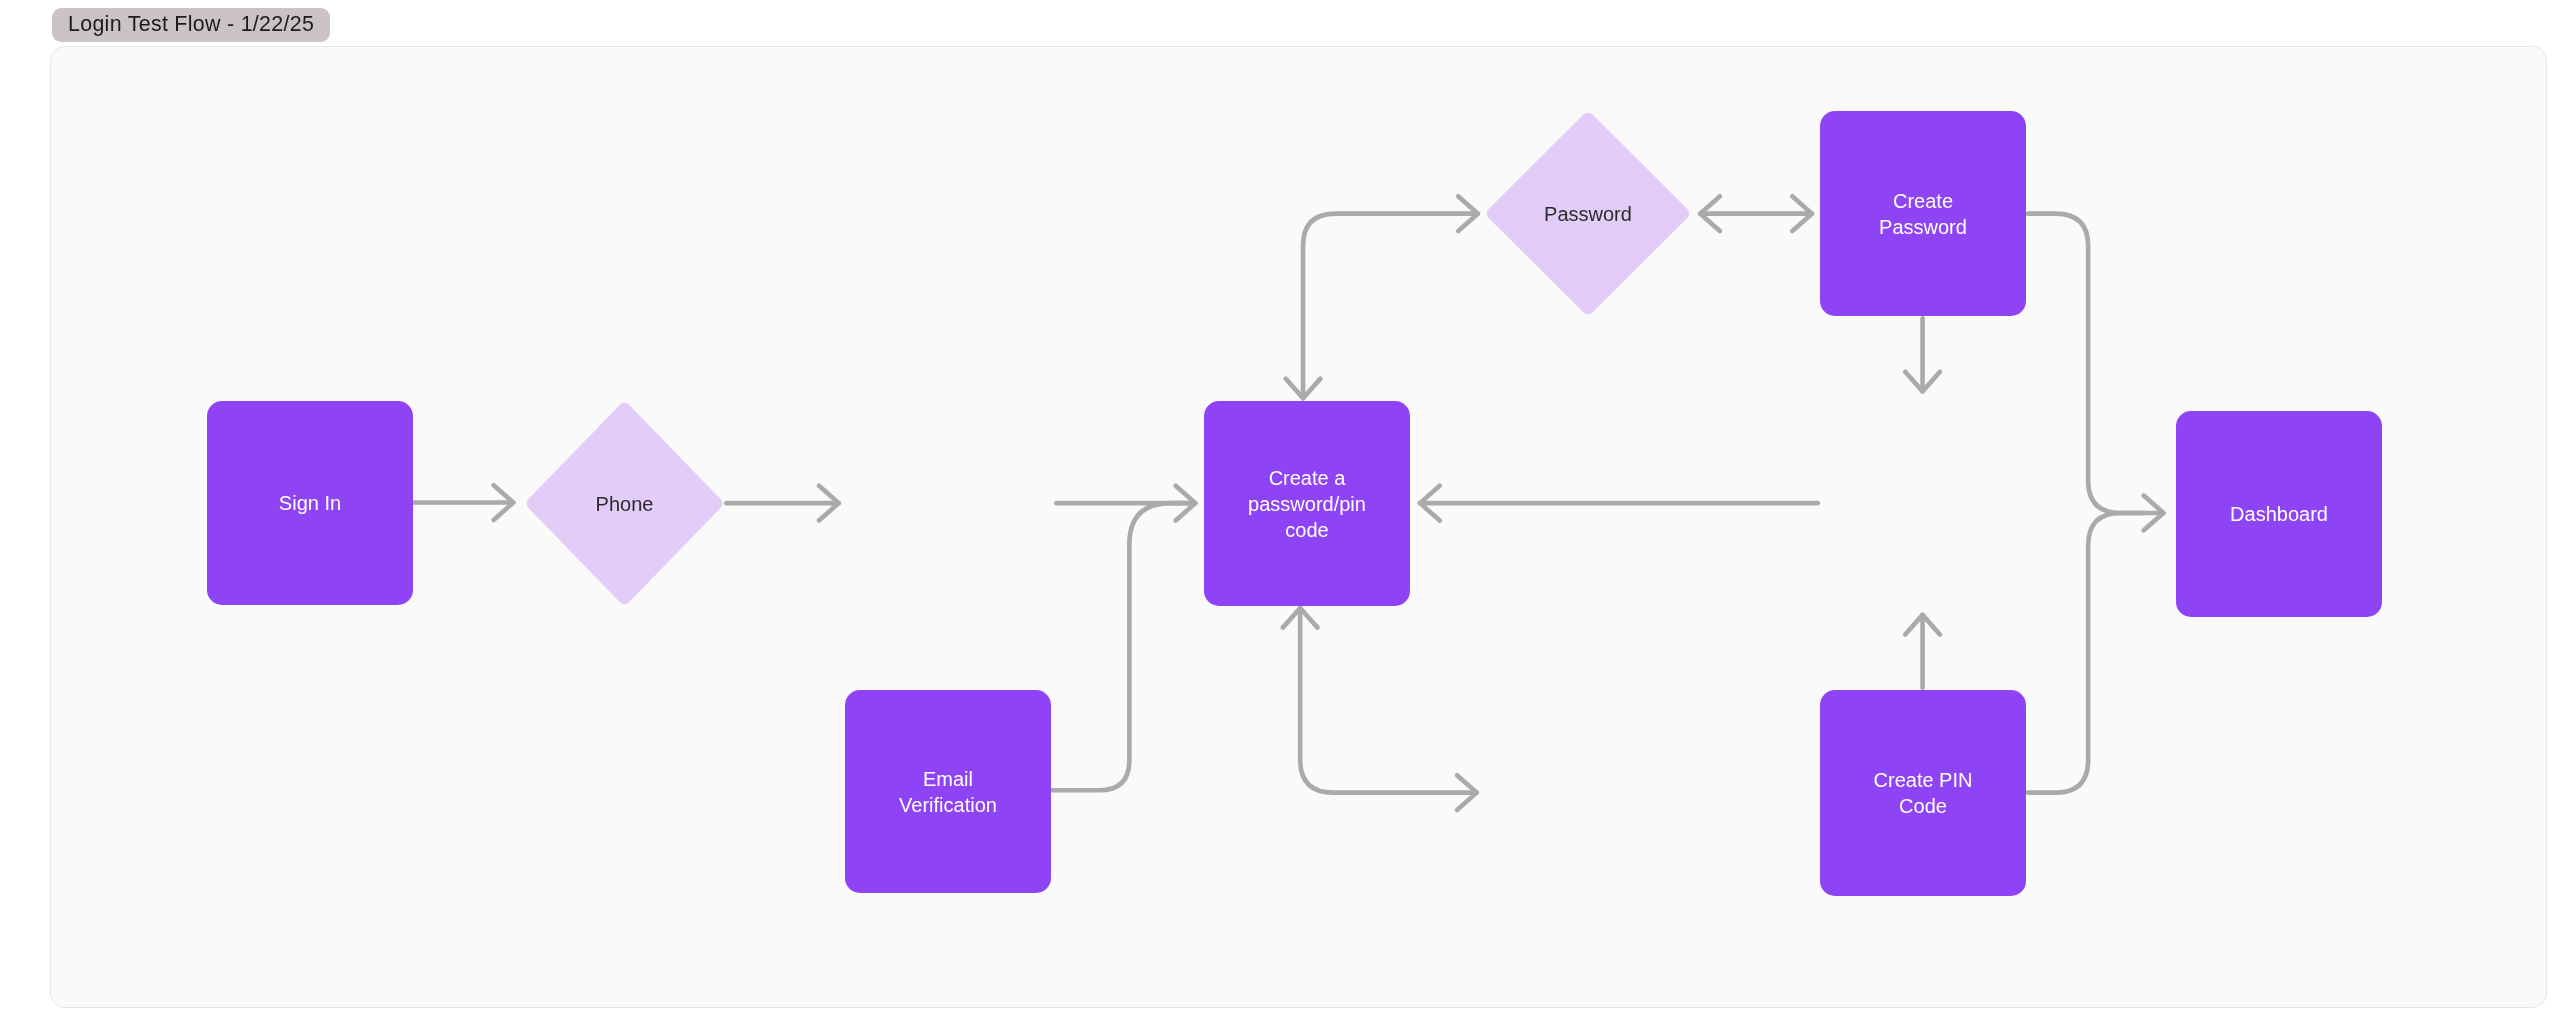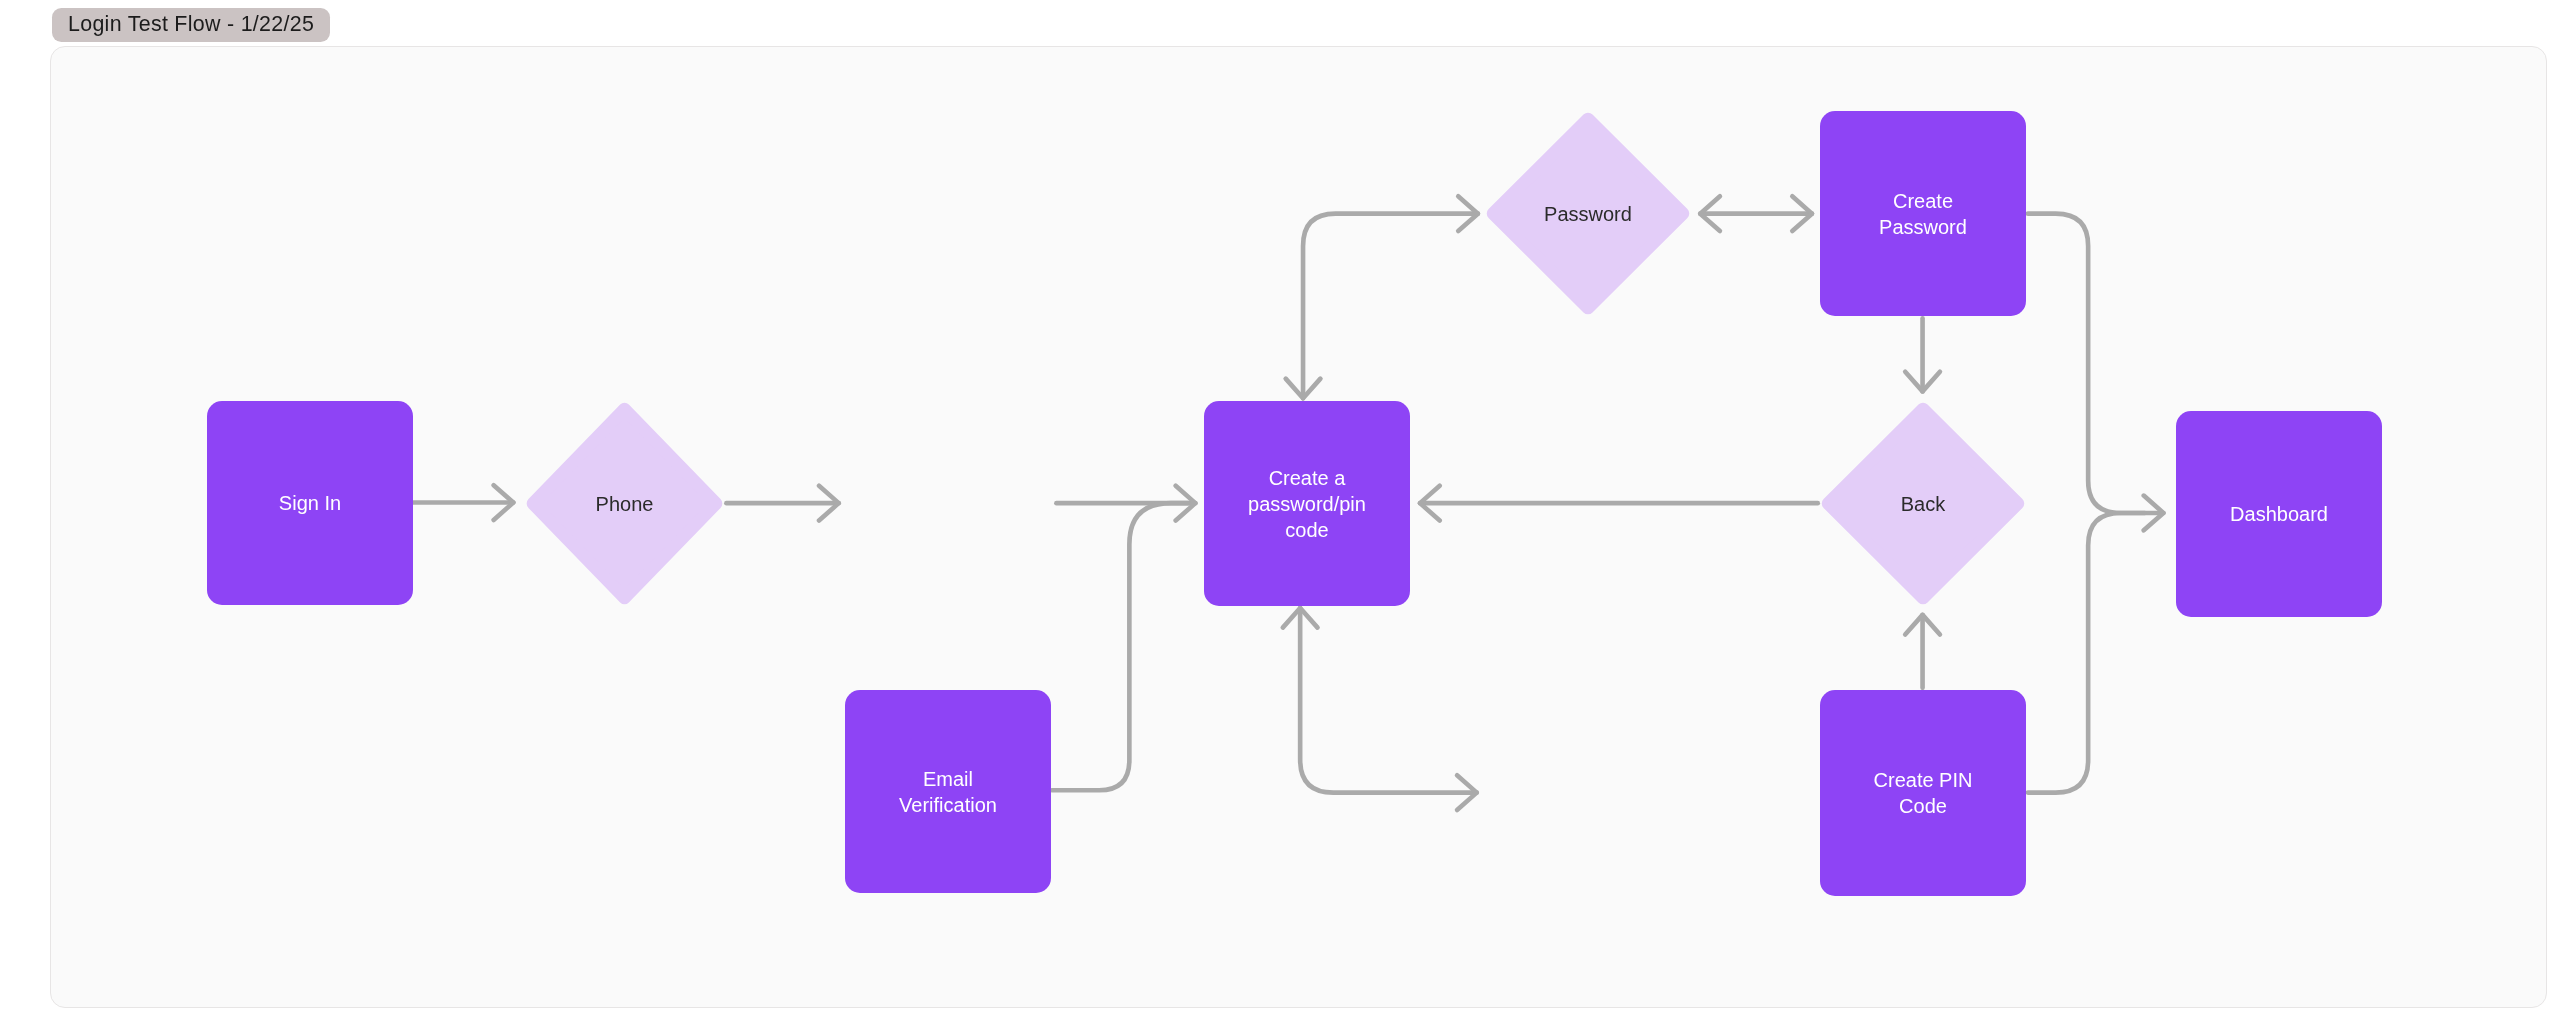--- a/index.html
+++ b/index.html
@@ -138,21 +138,15 @@
       <path d="M178 14 L342 178 L178 342 L14 178 Z"></path>
     </svg>
     <span class="lbl">Phone</span>
   </div>
   <div class="node diamond" style="left:1485px;top:111px;width:206px;height:205px;">
     <svg viewBox="0 0 356 356" preserveAspectRatio="none">
       <path d="M178 14 L342 178 L178 342 L14 178 Z"></path>
     </svg>
     <span class="lbl">Password</span>
   </div>
-  <div class="node diamond" style="left:1820px;top:401px;width:206px;height:205px;">
-    <svg viewBox="0 0 356 356" preserveAspectRatio="none">
-      <path d="M178 14 L342 178 L178 342 L14 178 Z"></path>
-    </svg>
-    <span class="lbl">Back</span>
-  </div>
 
 </div>
 
 
 </body></html>

